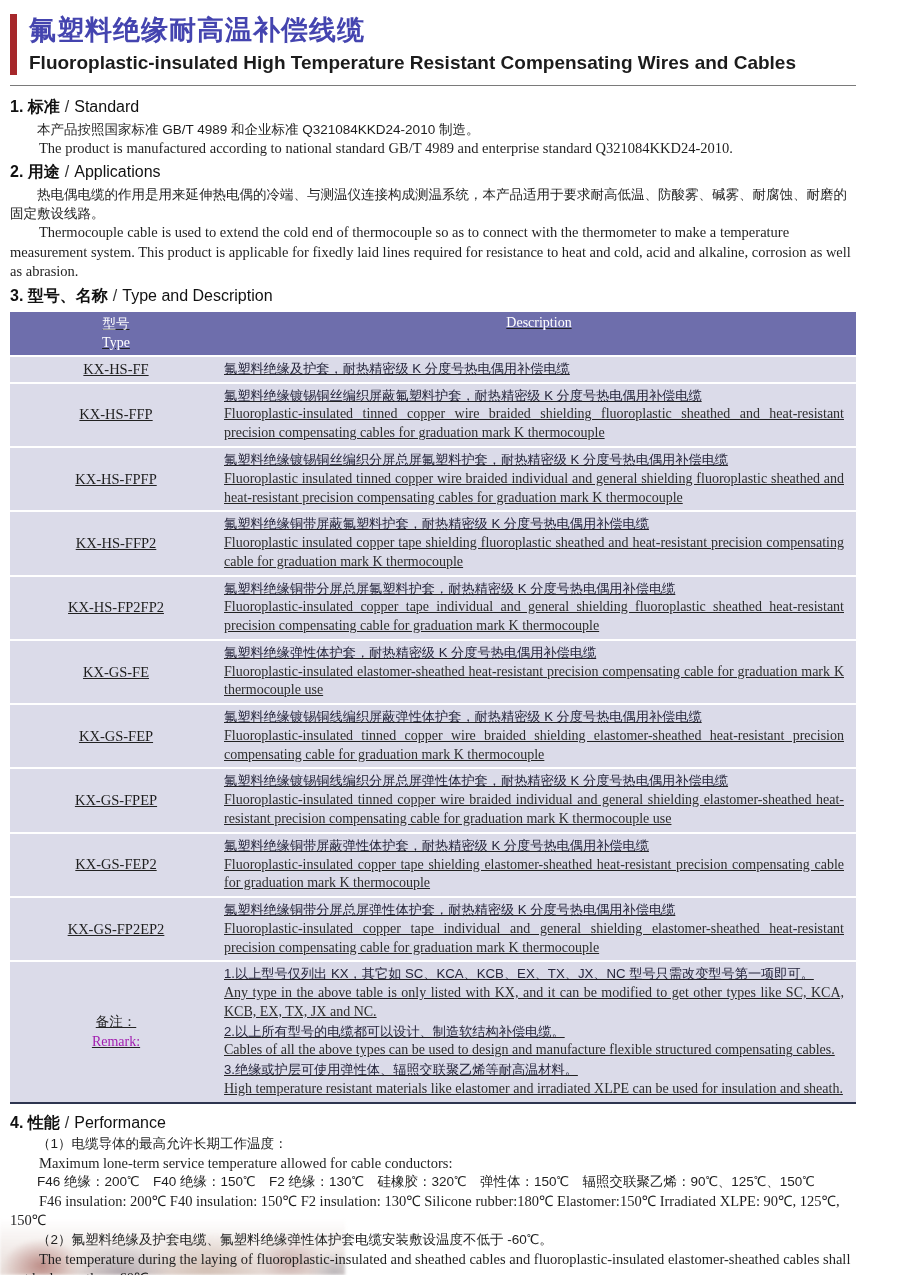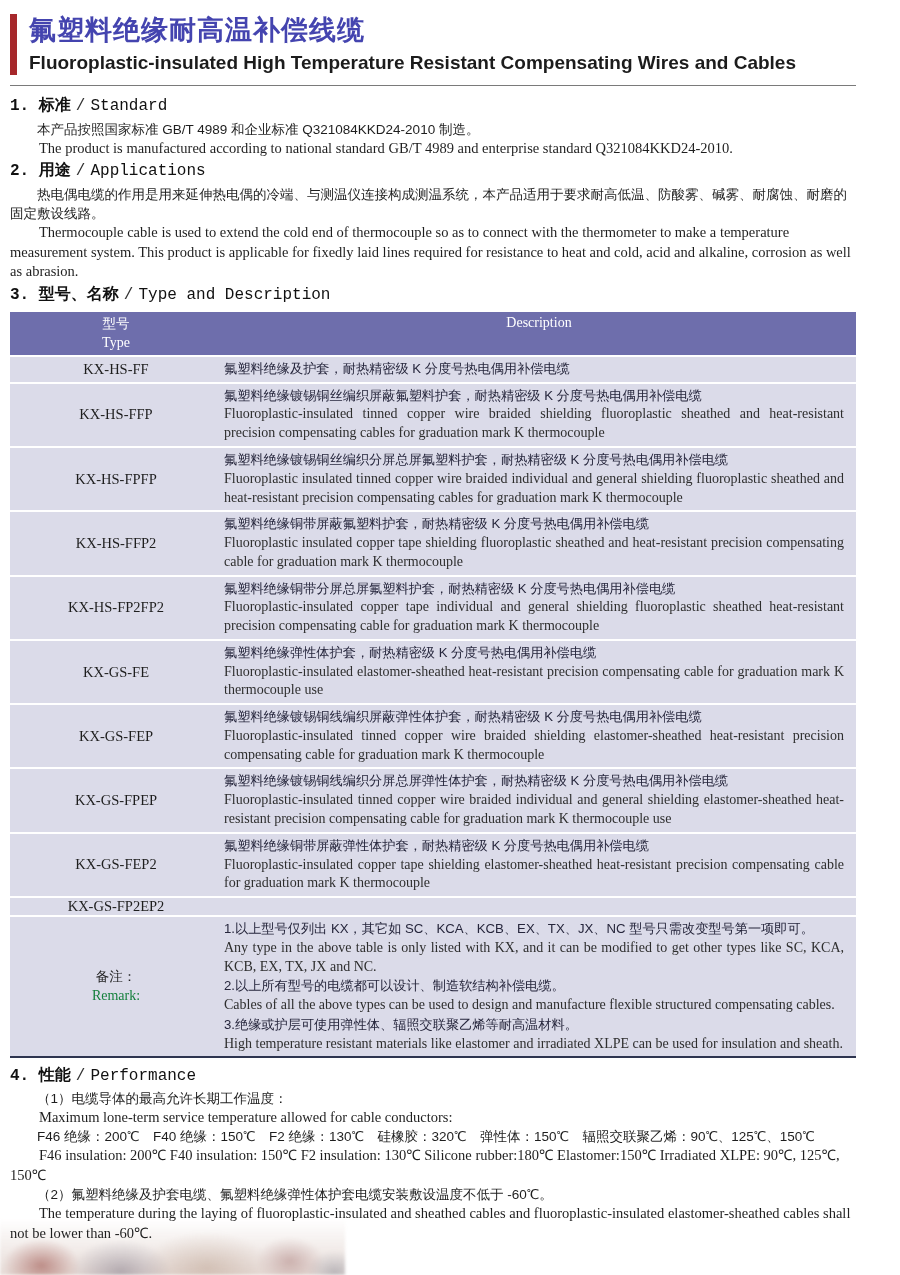--- a/index.html
+++ b/index.html
@@ -11,49 +11,49 @@
   .content { position:relative; z-index:2; padding:14px 12px 0 10px; }
 
   
   .doc-header { display:flex; align-items:stretch; }
   .red-bar { width:7px; background:#A6282B; margin-right:12px; }
   .title-cn { font-size:27px; font-weight:bold; color:#4444AF; line-height:1.2; letter-spacing:1px; }
   .title-en { font-size:19px; font-weight:600; color:#1c1c1c; margin-top:6px; line-height:1.2; }
   .rule { border:none; border-top:1.5px solid #7a7a7a; margin:10px 0 10px 0; }
 
   
-  .sec-heading { font-size:16px; color:#111; margin:3px 0 2px 0; line-height:1.35;font-family:Liberation Mono, monospace; }
+  .sec-heading { font-size:16px; color:#111; margin:3px 0 2px 0; line-height:1.35; }
   .sec-heading .cn { font-weight:bold; }
   .sec-heading .sep { font-weight:normal; margin:0 5px; color:#333; }
   .sec-heading .en { font-weight:normal; }
 
   
   p.cn { font-family:"Liberation Sans",sans-serif; font-size:13.5px; line-height:1.42;
          margin:0; text-indent:2em; color:#1e1e1e; }
   p.en { font-family:"Liberation Serif",serif; font-size:14.5px; line-height:1.34;
          margin:0; text-indent:2em; color:#1f1f1f; }
 
   
-  .tbl { margin:6px 0 0 0; }
+  .tbl { margin:6px 0 0 0;text-decoration:underline; }
   .tr { display:flex; background:#DBDBE9; margin-bottom:2px; }
   .tr.head { background:#6E6EAC; color:#fff; text-align:center; padding:2px 0 3px 0; }
   .th-type { width:212px; }
   .th-desc { flex:1; }
   .tr.head .cn { font-size:13.5px; line-height:1.45; }
   .tr.head .en { font-family:"Liberation Serif",serif; font-size:14px; line-height:1.3; }
   .td-type { width:212px; display:flex; align-items:center; justify-content:center;
              font-family:"Liberation Serif",serif; font-size:14.5px; color:#1e1e1e; }
   .td-desc { flex:1; padding:2px 12px 3px 2px; }
   .td-desc .cn { font-family:"Liberation Sans",sans-serif; font-size:13.2px; line-height:1.5;
                  color:#26263c; }
   .td-desc .en { font-family:"Liberation Serif",serif; font-size:14px; line-height:1.34;
                  color:#2e2e2e; text-align:justify; }
   .remark-label { flex-direction:column; justify-content:center; line-height:1.4; }
   .remark-label .cn { font-family:"Liberation Sans",sans-serif; font-size:13.5px; color:#1e1e1e; }
-  .remark-label .en { font-family:"Liberation Serif",serif; font-size:14px; color:#15803d; }
+  .remark-label .en { font-family:"Liberation Serif",serif; font-size:14px; color:#a21caf; }
   .tr.remark-row { border-bottom:2.5px solid #2E3550; margin-bottom:0; }
 
   
   .perf p.cn, .perf p.en { line-height:1.36; }
 
   
   .bg-photo {
     position:absolute; left:0; bottom:0; width:345px; height:64px; z-index:1;
     background:
       radial-gradient(55px 38px at 12% 85%, rgba(145,60,52,0.50), transparent 70%),
@@ -167,20 +167,24 @@
       </div>
       <div class="tr">
         <div class="td-type">KX-GS-FEP2</div>
         <div class="td-desc">
           <div class="cn">氟塑料绝缘铜带屏蔽弹性体护套，耐热精密级 K 分度号热电偶用补偿电缆</div>
           <div class="en">Fluoroplastic-insulated copper tape shielding elastomer-sheathed heat-resistant precision compensating cable for graduation mark K thermocouple</div>
         </div>
       </div>
       <div class="tr">
         <div class="td-type">KX-GS-FP2EP2</div>
+        <div class="td-desc">
+          <div class="cn">氟塑料绝缘铜带分屏总屏弹性体护套，耐热精密级 K 分度号热电偶用补偿电缆</div>
+          <div class="en">Fluoroplastic-insulated copper tape individual and general shielding elastomer-sheathed heat-resistant precision compensating cable for graduation mark K thermocouple</div>
+        </div>
       </div>
 
       <div class="tr remark-row">
         <div class="td-type remark-label">
           <div class="cn">备注：</div>
           <div class="en">Remark:</div>
         </div>
         <div class="td-desc remark-content">
           <div class="cn">1.以上型号仅列出 KX，其它如 SC、KCA、KCB、EX、TX、JX、NC 型号只需改变型号第一项即可。</div>
           <div class="en">Any type in the above table is only listed with KX, and it can be modified to get other types like SC, KCA, KCB, EX, TX, JX and NC.</div>

